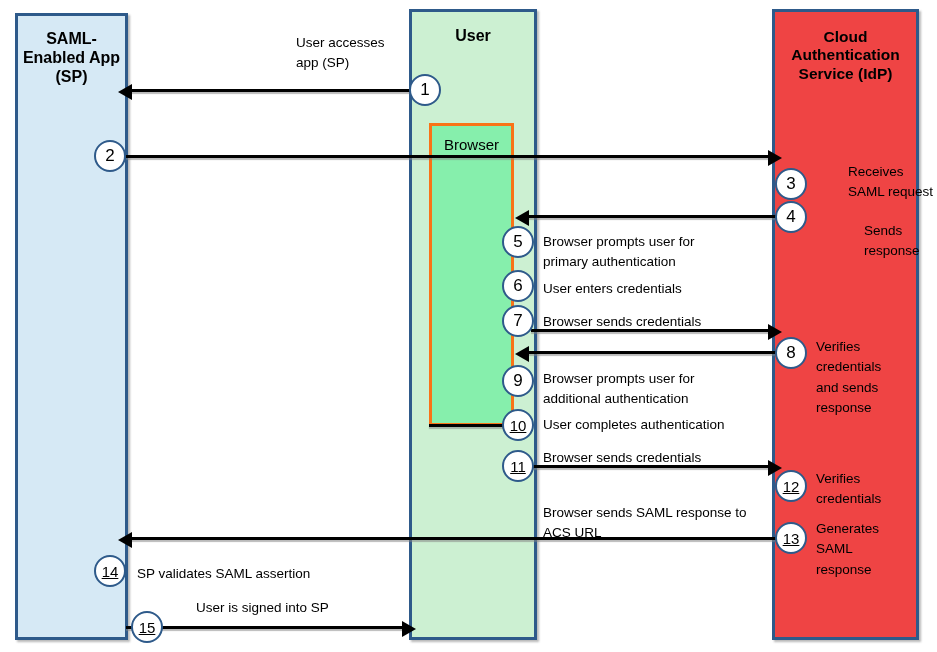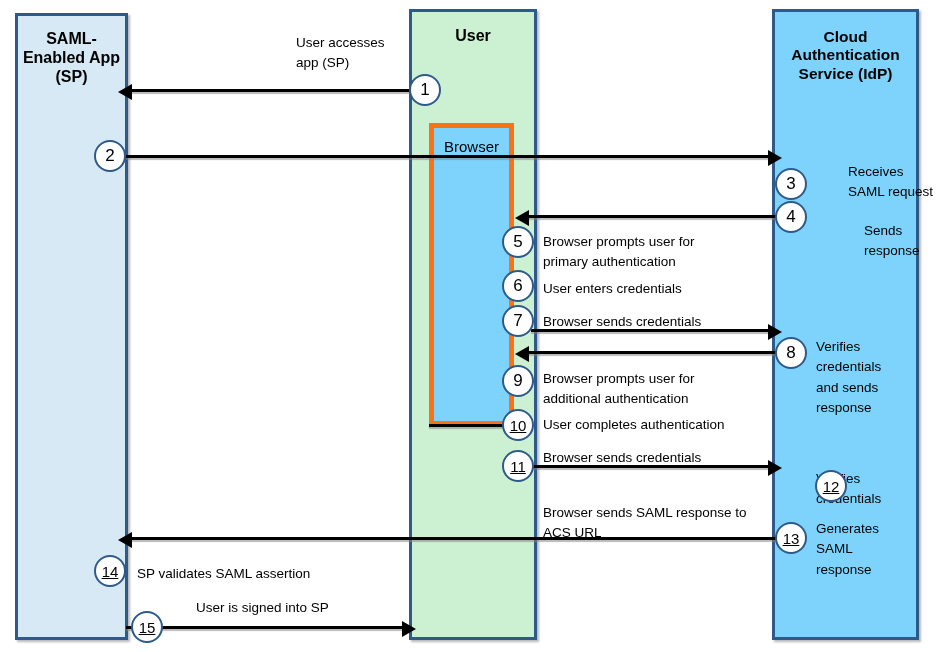--- a/index.html
+++ b/index.html
@@ -27,26 +27,26 @@
   .lane-title {
     position: absolute;
     left: 0; right: 0;
     text-align: center;
     font-weight: bold;
     color: #000000;
     line-height: 1.18;
   }
   .lane-sp   { background: #d6e9f5; }
   .lane-user { background: #ccf0d2; }
-  .lane-idp  { background: #7dd3fc; }
+  .lane-idp  { background: #ef4444; }
 
   .browser-box {
     position: absolute;
-    border: 5px solid #f97316;
-    background: #7dd3fc;
+    border: 3px solid #f97316;
+    background: #86efac;
     box-sizing: border-box;
     z-index: 4;
     padding-left: 28px;
   }
   .browser-label {
     position: absolute;
     left: 0; right: 0;
     text-align: center;
     color: #000000;
   }
@@ -181,21 +181,21 @@
 additional  authentication</div>
 
   <div class="plainline" style="left:429px; top:424px; width:85px;"></div>
   <div class="step two-digit" style="left:502px; top:409px;">10</div>
   <div class="cap" style="left:543px; top:415px; width:250px;">User completes authentication</div>
 
   <div class="arrow right" style="left:531px; top:465px; width:238px;"></div>
   <div class="step two-digit" style="left:502px; top:450px;">11</div>
   <div class="cap" style="left:543px; top:448px; width:240px;">Browser sends credentials</div>
 
-  <div class="step two-digit" style="left:775px; top:470px;margin-left:40px;">12</div>
+  <div class="step two-digit" style="left:775px; top:470px;">12</div>
   <div class="cap" style="left:816px; top:469px; width:110px;">Verifies
 credentials</div>
 
   <div class="arrow left" style="left:131px; top:537px; width:645px;"></div>
   <div class="cap" style="left:543px; top:503px; width:235px;">Browser sends SAML response to
 ACS URL</div>
   <div class="step two-digit" style="left:775px; top:522px;">13</div>
   <div class="cap" style="left:816px; top:519px; width:110px;">Generates
 SAML
 response</div>

